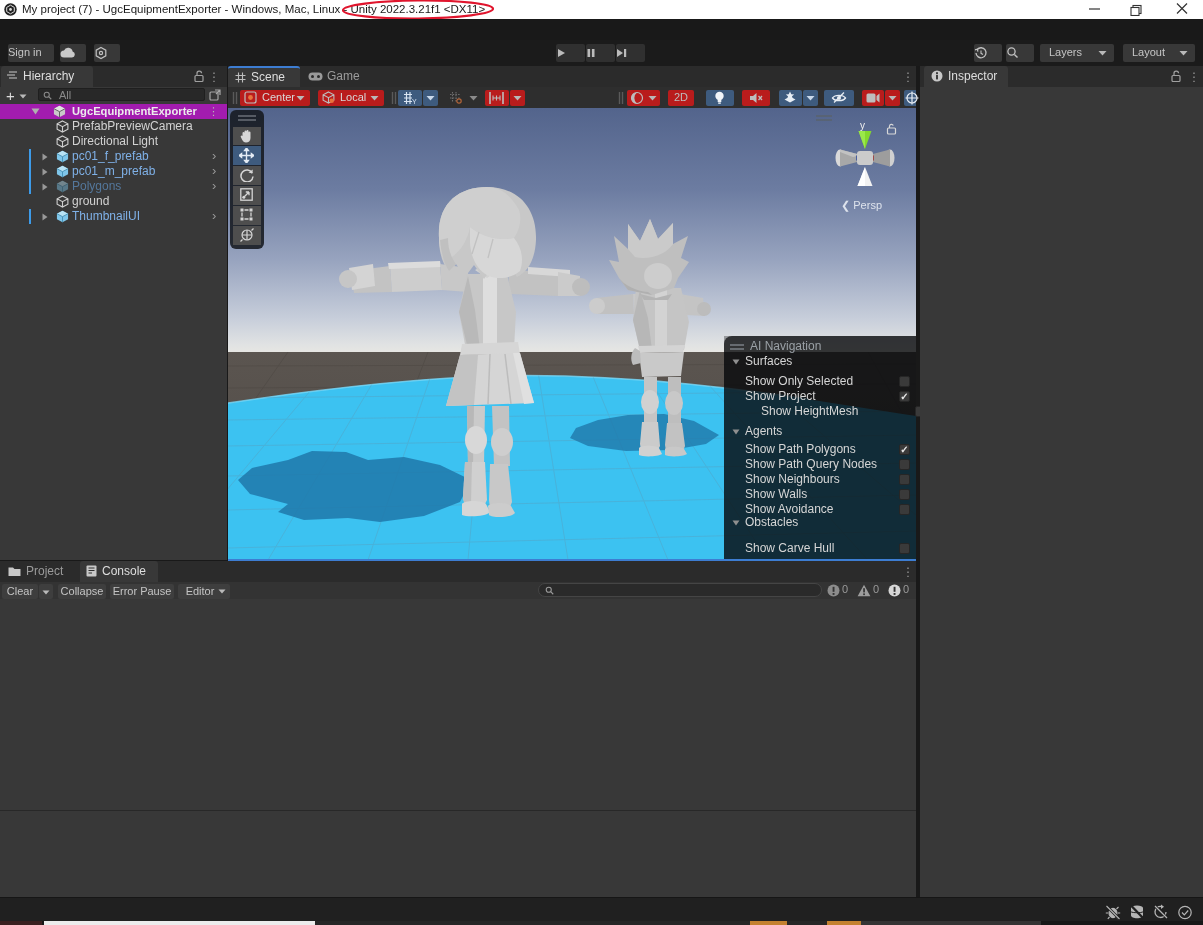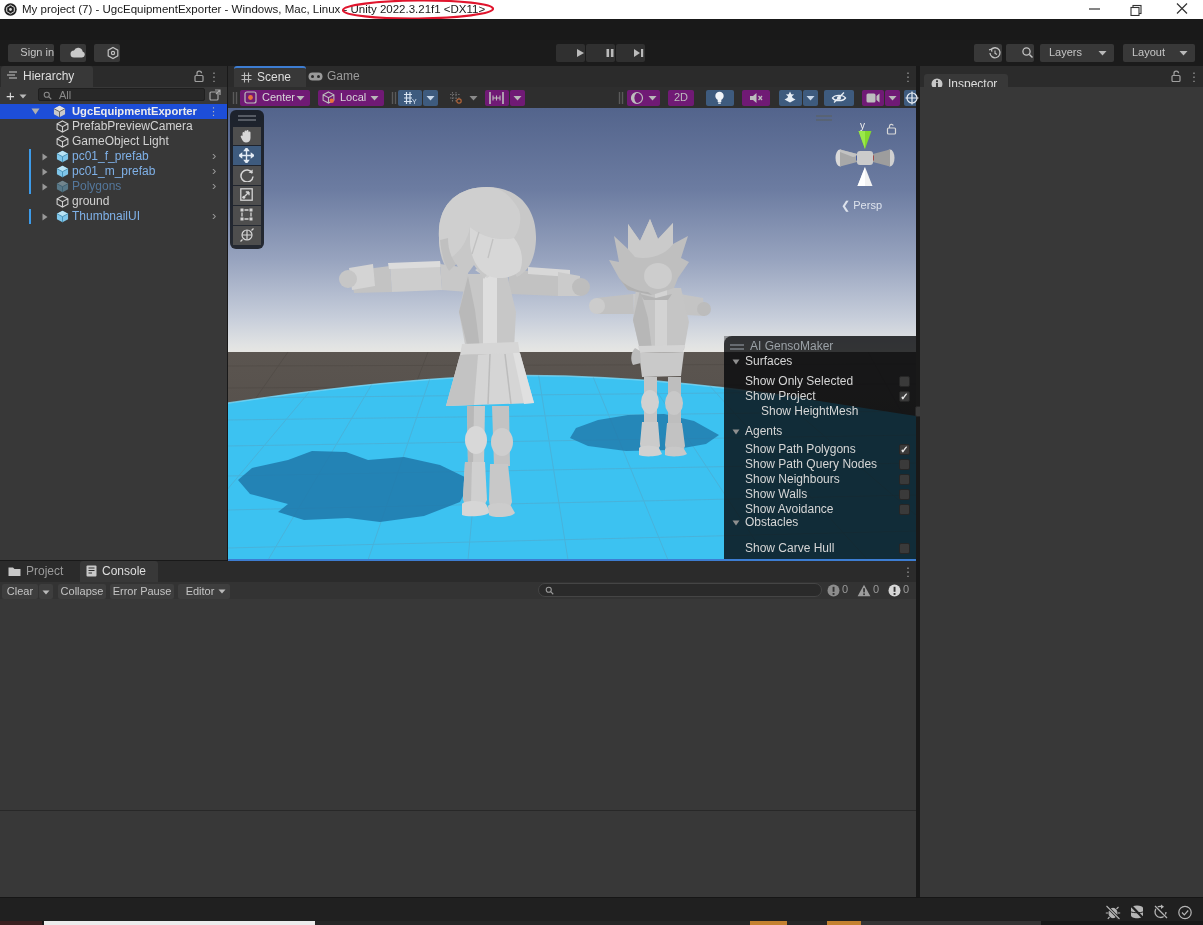--- a/index.html
+++ b/index.html
@@ -8,34 +8,34 @@
 .abs { position:absolute; }
 #root { position:relative; width:1203px; height:925px; }
 
 #titlebar { left:0; top:0; width:1203px; height:19px; background:#ffffff; }
 #menubar { left:0; top:19px; width:1203px; height:21px; background:#ffffff; }
 .ttext { position:absolute; top:3px; font-size:11.5px; color:#1a1a1a; white-space:nowrap; }
 .mitem { position:absolute; top:2px; font-size:12px; color:#111; }
 
 #toolbar { left:0; top:40px; width:1203px; height:26px; background:#1b1b1b; }
 .tbtn { position:absolute; top:4px; height:18px; background:#383838; border-radius:2px;
-  color:#c6c6c6; font-size:11px; text-align:right; line-height:17px; }
+  color:#c6c6c6; font-size:11px; text-align:left; line-height:17px; }
 
 .tabrow { position:absolute; height:21px; background:#2b2b2b; }
 .tab { position:absolute; top:0; height:21px; background:#383838; border-radius:3px 3px 0 0;
   font-size:12px; color:#dedede; line-height:21px; }
 .tabdim { position:absolute; top:0; height:21px; font-size:12px; color:#9b9b9b; line-height:21px; }
 .dots { position:absolute; color:#989898; font-size:11px; letter-spacing:0; }
 .panel { position:absolute; background:#383838; }
 
 .hrow { position:absolute; left:0; width:227px; height:15px; font-size:12px; line-height:15px; }
 .hname { position:absolute; top:0; }
 .cubico { position:absolute; top:1px; width:13px; height:13px; }
 
-.sbtn { position:absolute; top:3px; height:16px; background:#701a75; border-radius:2px;
+.sbtn { position:absolute; top:3px; height:16px; background:#b91c1c; border-radius:2px;
   color:#d8d8d8; font-size:11px; line-height:15px; }
 .sblue { background:#3e5b7e; }
 
 .cbtn { position:absolute; top:2px; height:15px; background:#3e3e3e; color:#c4c4c4;
   font-size:11px; line-height:14px; text-align:center; border-radius:2px; }
 
 #ainav { left:724px; top:336px; width:192px; height:224px;
   background:rgba(8,11,14,0.72); border-radius:8px 0 0 0; }
 .arow { position:absolute; left:0; width:192px; height:15px; font-size:12px;
   color:#d6d6d6; line-height:15px; }
@@ -144,21 +144,21 @@
     </svg>
     <div style="position:absolute;left:20px;top:0;font-size:11px;color:#8a8a8a;line-height:12px">All</div>
   </div>
   <svg class="abs" style="left:209px;top:89px" width="12" height="12" viewBox="0 0 12 12">
     <rect x="1" y="3" width="8" height="8" rx="1" fill="none" stroke="#a8a8a8" stroke-width="1.2"></rect>
     <path d="M6 1 H11 V6 M11 1 L7 5" fill="none" stroke="#a8a8a8" stroke-width="1.2"></path>
   </svg>
 
   <div id="tree">
 
-    <div class="hrow" style="top:104px;background:#1d4ed8">
+    <div class="hrow" style="top:104px;background:#a21caf">
       <svg class="abs" style="left:31px;top:4px" width="9" height="7" viewBox="0 0 9 7">
           <path d="M0.5 0.5 H8.5 L4.5 6.5 Z" fill="#b0b0b0"></path>
         </svg>
       <svg class="cubico" style="left:53px" viewBox="0 0 14 14">
         <path d="M7 0.8 L13 4 L13 10 L7 13.2 L1 10 L1 4 Z" fill="#c9c9c9"></path>
         <path d="M7 0.8 L13 4 L7 7.2 L1 4 Z" fill="#e2e2e2"></path>
         <path d="M7 7.2 V13.2 M1 4 L7 7.2 L13 4" stroke="#5a5a5a" stroke-width="1" fill="none"></path>
       </svg>
       <div class="hname" style="left:72px;color:#ececec;font-weight:bold;font-size:11.2px;line-height:15px">UgcEquipmentExporter</div>
       <div class="abs" style="left:208px;top:0;color:#b5b5b5;font-size:11px">⋮</div>
@@ -168,21 +168,21 @@
       <svg class="cubico" style="left:56px" viewBox="0 0 14 14">
         <path d="M7 1 L12.8 4.1 L12.8 9.9 L7 13 L1.2 9.9 L1.2 4.1 Z M1.2 4.1 L7 7.2 L12.8 4.1 M7 7.2 V13" fill="none" stroke="#cfcfcf" stroke-width="1.2"></path>
       </svg>
       <div class="hname" style="left:72px;color:#d2d2d2">PrefabPreviewCamera</div>
     </div>
 
     <div class="hrow" style="top:134px">
       <svg class="cubico" style="left:56px" viewBox="0 0 14 14">
         <path d="M7 1 L12.8 4.1 L12.8 9.9 L7 13 L1.2 9.9 L1.2 4.1 Z M1.2 4.1 L7 7.2 L12.8 4.1 M7 7.2 V13" fill="none" stroke="#cfcfcf" stroke-width="1.2"></path>
       </svg>
-      <div class="hname" style="left:72px;color:#d2d2d2">GameObject Light</div>
+      <div class="hname" style="left:72px;color:#d2d2d2">Directional Light</div>
     </div>
 
     <div class="hrow" style="top:149px">
       <div class="abs" style="left:29px;top:0;width:2px;height:15px;background:#3d9be9"></div>
       <svg class="abs" style="left:42px;top:4px" width="6" height="8" viewBox="0 0 6 8">
           <path d="M0.5 0.5 V7.5 L5.5 4 Z" fill="#999"></path>
         </svg>
       <svg class="cubico" style="left:56px" viewBox="0 0 14 14">
         <path d="M7 0.8 L13 4 L13 10 L7 13.2 L1 10 L1 4 Z" fill="#7fc6ea"></path>
         <path d="M7 0.8 L13 4 L7 7.2 L1 4 Z" fill="#b8e3f5"></path>
@@ -236,21 +236,21 @@
         <path d="M7 0.8 L13 4 L13 10 L7 13.2 L1 10 L1 4 Z" fill="#7fc6ea"></path>
         <path d="M7 0.8 L13 4 L7 7.2 L1 4 Z" fill="#b8e3f5"></path>
         <path d="M7 7.2 V13.2 M1 4 L7 7.2 L13 4" stroke="#4591b5" stroke-width="1" fill="none"></path>
       </svg>
       <div class="hname" style="left:72px;color:#7fb1e8">ThumbnailUI</div>
       <div class="abs" style="left:212px;top:-1px;color:#9a9a9a;font-size:13px">›</div>
     </div>
   </div>
 
   <div class="tabrow" style="left:228px;top:66px;width:688px"></div>
-  <div class="tab" style="left:234px;top:66px;width:72px;position:absolute;border-top:2px solid #3d7dd2">
+  <div class="tab" style="left:228px;top:66px;width:72px;position:absolute;border-top:2px solid #3d7dd2">
     <svg width="11" height="11" viewBox="0 0 11 11" style="margin:4px 0 0 7px;vertical-align:top">
       <path d="M3.5 0.5 V10.5 M7.5 0.5 V10.5 M0.5 3.5 H10.5 M0.5 7.5 H10.5" stroke="#bdbdbd" stroke-width="1.1"></path>
     </svg>
     <span style="position:absolute;left:23px;top:-1px">Scene</span>
   </div>
   <div class="tabdim" style="left:303px;top:66px;width:70px;position:absolute">
     <svg width="15" height="9" viewBox="0 0 15 9" style="margin:6px 0 0 5px;vertical-align:top">
       <rect x="0.5" y="0.5" width="14" height="8" rx="4" fill="#9a9a9a"></rect>
       <circle cx="4.5" cy="4.5" r="1.5" fill="#2b2b2b"></circle>
       <circle cx="10.5" cy="4.5" r="1.5" fill="#2b2b2b"></circle>
@@ -585,21 +585,21 @@
           <path d="M7 2 V12 M2 7 H12" stroke="#d6d6d6" stroke-width="1.2"></path>
           <path d="M11.5 2.5 L13.5 0.5 M0.5 13.5 L2.5 11.5" stroke="#d6d6d6" stroke-width="1.2"></path>
         </svg>
       </div>
     </div>
 
     <div id="ainav" style="position:absolute;left:496px;top:228px;width:192px;height:224px;background:rgba(8,10,13,0.72);border-radius:8px 0 0 0">
       <svg width="14" height="6" viewBox="0 0 14 6" style="position:absolute;left:6px;top:8px">
         <path d="M0 1 H14 M0 5 H14" stroke="#7a7f85" stroke-width="1.3"></path>
       </svg>
-      <div class="arow" style="top:3px;left:26px;color:#9aa0a6">AI GensoMaker</div>
+      <div class="arow" style="top:3px;left:26px;color:#9aa0a6">AI Navigation</div>
       <div class="arow" style="top:18px">
           <svg width="8" height="6" viewBox="0 0 8 6" style="position:absolute;left:8px;top:5px">
             <path d="M0.5 0.5 H7.5 L4 5.5 Z" fill="#8f8f8f"></path>
           </svg>
           <span style="position:absolute;left:21px">Surfaces</span>
         </div>
       <div class="arow" style="top:38px;left:0">
           <span style="position:absolute;left:21px">Show Only Selected</span>
           <span class="achk"></span>
         </div>
@@ -646,21 +646,21 @@
       <div class="arow" style="top:205px;left:0">
           <span style="position:absolute;left:21px">Show Carve Hull</span>
           <span class="achk"></span>
         </div>
     </div>
   </div>
 
   <div class="abs" style="left:228px;top:559px;width:688px;height:2px;background:#3d7dd2"></div>
 
   <div class="tabrow" style="left:920px;top:66px;width:283px"></div>
-  <div class="tab" style="left:924px;top:74px;width:84px;position:absolute">
+  <div class="tab" style="left:924px;top:66px;width:84px;position:absolute">
     <svg width="12" height="12" viewBox="0 0 12 12" style="margin:4px 0 0 7px;vertical-align:top">
       <circle cx="6" cy="6" r="5.5" fill="#c8c8c8"></circle>
       <rect x="5.1" y="4.8" width="1.8" height="4.6" fill="#2e2e2e"></rect>
       <rect x="5.1" y="2.2" width="1.8" height="1.8" fill="#2e2e2e"></rect>
     </svg>
     <span style="position:absolute;left:24px;top:0">Inspector</span>
   </div>
   <svg class="abs" style="left:1170px;top:70px" width="12" height="13" viewBox="0 0 12 13">
     <rect x="2" y="5.5" width="8" height="6" rx="1" fill="none" stroke="#a0a0a0" stroke-width="1.2"></rect>
     <path d="M4 5.5 V3.5 A2.3 2.3 0 0 1 8.6 3.2" fill="none" stroke="#a0a0a0" stroke-width="1.2"></path>

